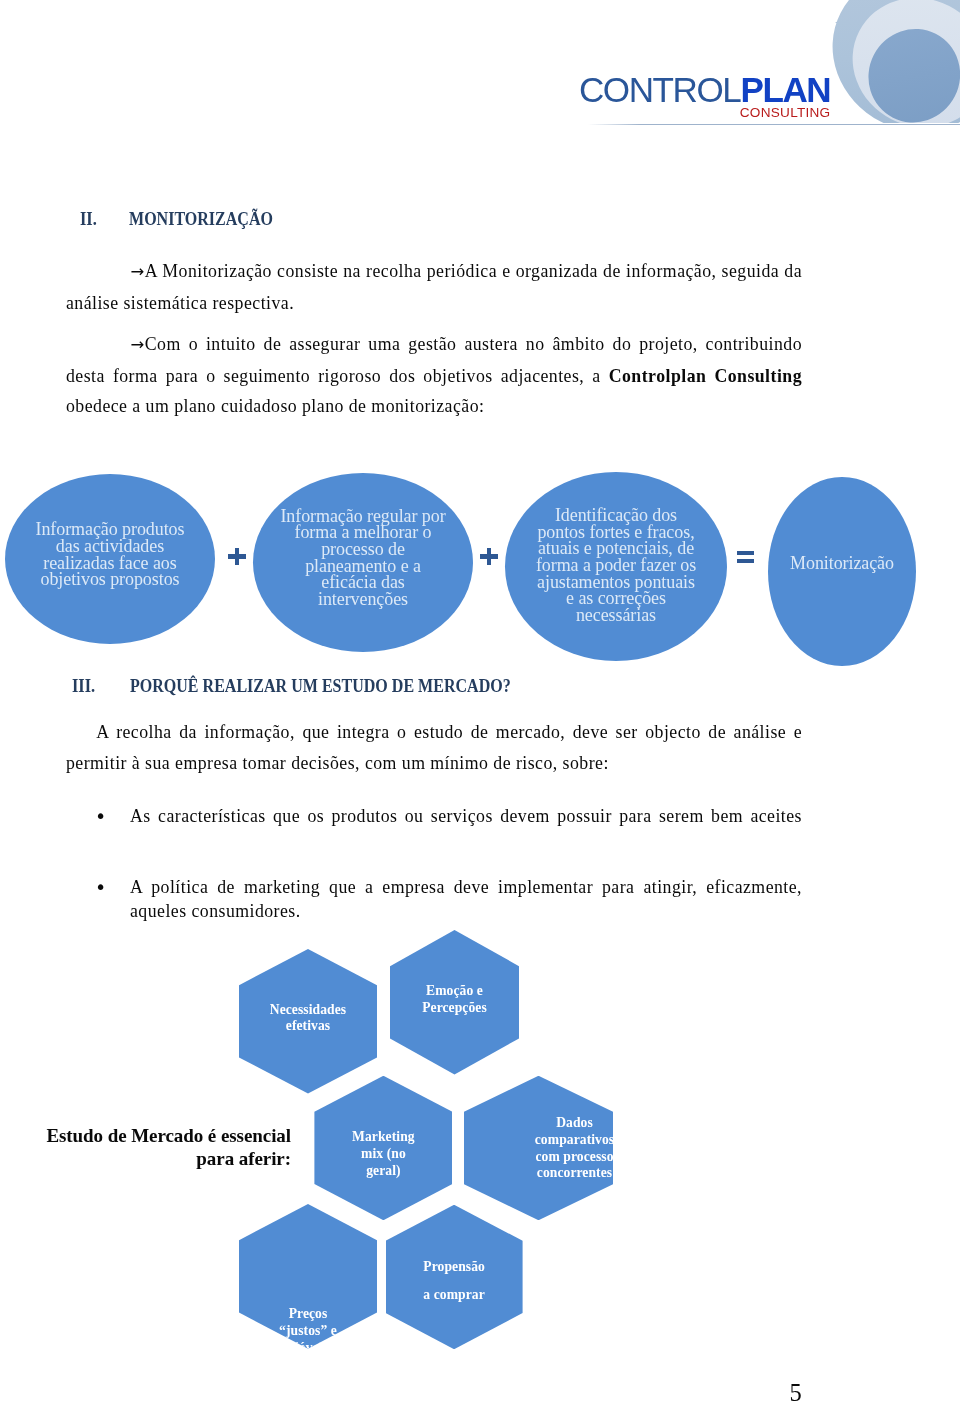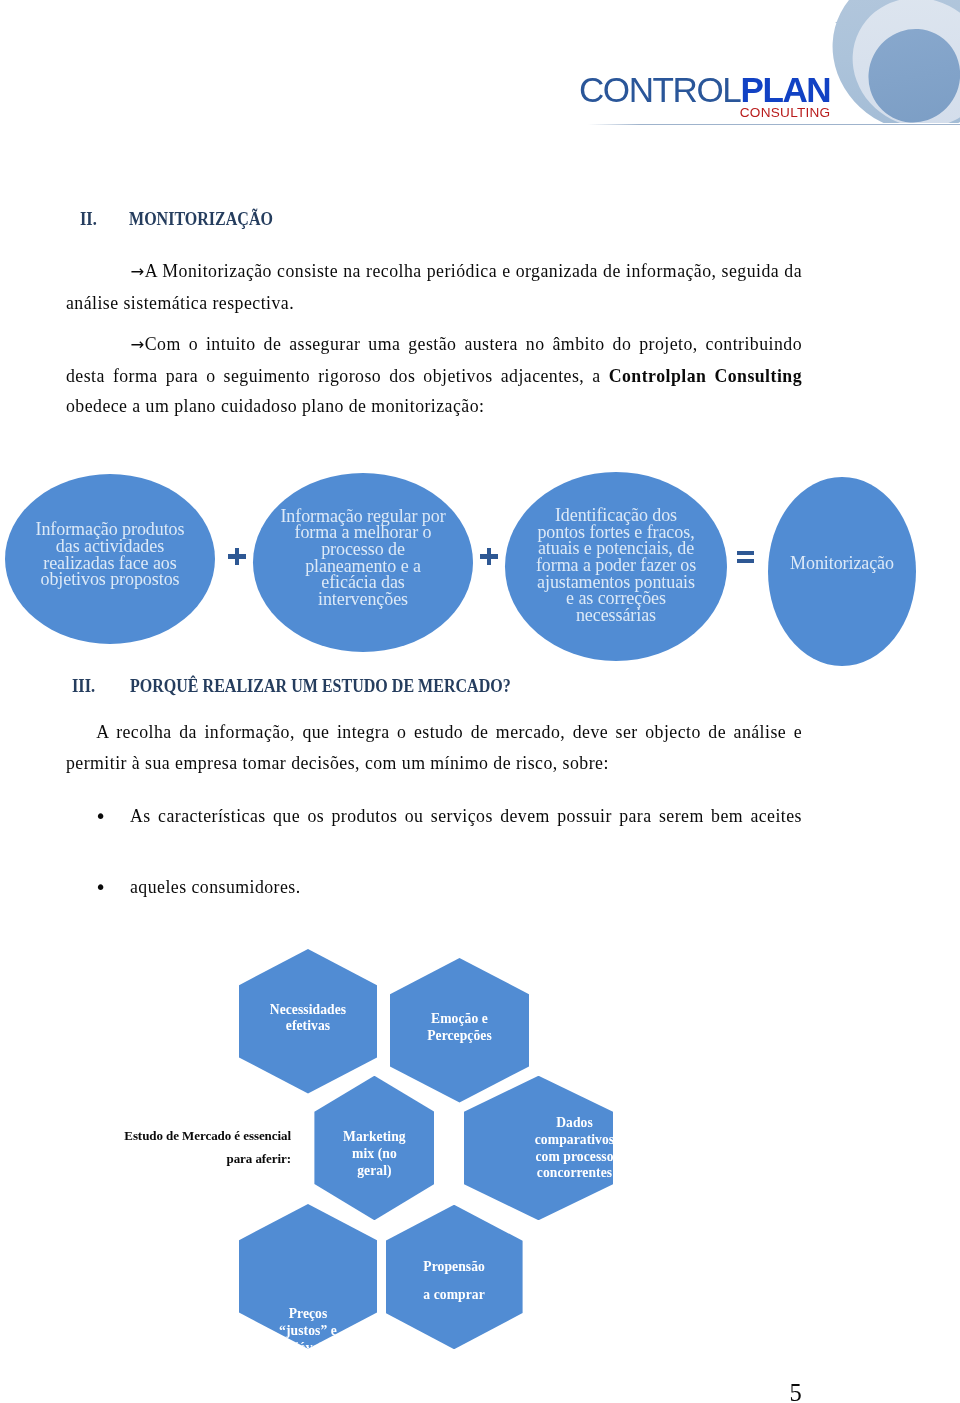--- a/index.html
+++ b/index.html
@@ -86,33 +86,33 @@
 
   
   .hex{position:absolute;background:#518CD3;
        clip-path:polygon(50% 0%,100% 25%,100% 75%,50% 100%,0% 75%,0% 25%);}
   .hex>span{color:#fff;text-align:center;font-weight:bold;width:100%;position:absolute;left:0;}
   .hex .tl{display:block;font-size:13.6px;line-height:16.8px;white-space:nowrap;
            min-height:16.8px;letter-spacing:0.08px;}
   #hexlabel .tl{display:block;}
   #hx1{left:239px;top:949px;width:138px;height:144.5px;}
   #hx1>span{top:52.6px;}
-  #hx2{left:390px;top:958px;width:139px;height:144.5px;}
+  #hx2{left:390px;top:930px;width:129px;height:144.5px;}
   #hx2>span{top:52.8px;}
-  #hx3{left:314.4px;top:1075.7px;width:120px;height:144.5px;}
+  #hx3{left:314.4px;top:1075.7px;width:138px;height:144.5px;}
   #hx3>span{top:53.6px;}
   #hx4{left:464px;top:1075.7px;width:149px;height:144.6px;}
   #hx4>span{top:39.4px;padding-left:36px;}
   #hx5{left:239px;top:1204px;width:138px;height:144.8px;}
   #hx5>span{top:54px;margin-top:48px;}
   #hx6{left:385.6px;top:1204.7px;width:137px;height:144.5px;}
   #hx6>span{top:54px;}
   #hx6 .tl:nth-child(2){line-height:11.2px;min-height:11.2px;}
   #hexlabel{position:absolute;left:26px;top:1124px;width:265px;text-align:right;
-            font-size:13px;font-weight:bold;color:#0a0a0a;line-height:23.3px;
+            font-size:19px;font-weight:bold;color:#0a0a0a;line-height:23.3px;
             letter-spacing:-0.07px;}
   #pagenum{position:absolute;left:789.5px;top:1381px;font-size:24.5px;
             line-height:24.5px;color:#0a0a0a;}
 </style>
 </head>
 <body>
 
 <div class="page">
 
   <div id="logo">
@@ -218,20 +218,21 @@
 
   <div class="bullet" id="b1">
       <span class="dot">•</span>
       <span class="btxt">
         <span class="ln just">As características que os produtos ou serviços devem possuir para serem bem aceites</span>
       </span>
     </div>
   <div class="bullet" id="b2">
       <span class="dot">•</span>
       <span class="btxt">
+        <span class="ln just">A política de marketing que a empresa deve implementar para atingir, eficazmente,</span>
         <span class="ln">aqueles consumidores.</span>
       </span>
     </div>
 
   <div class="hexgroup">
     <div id="hexlabel">
         <span class="tl">Estudo de Mercado é essencial</span>
         <span class="tl">para aferir:</span>
       </div>
     <div class="hex" id="hx1">

